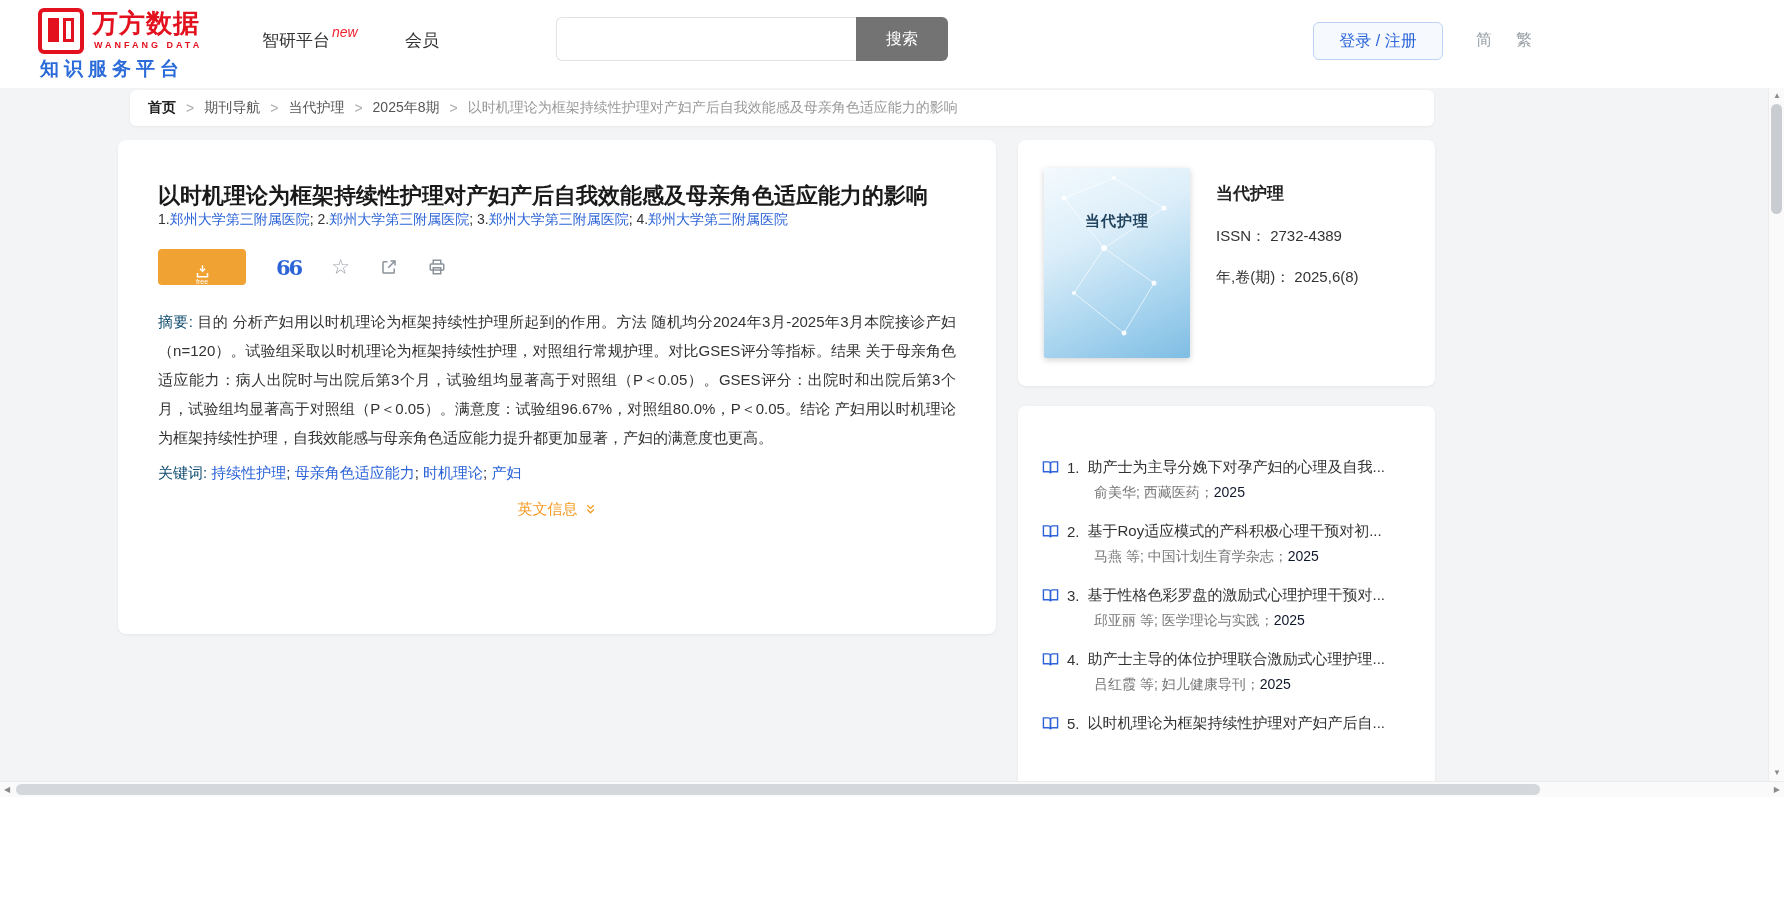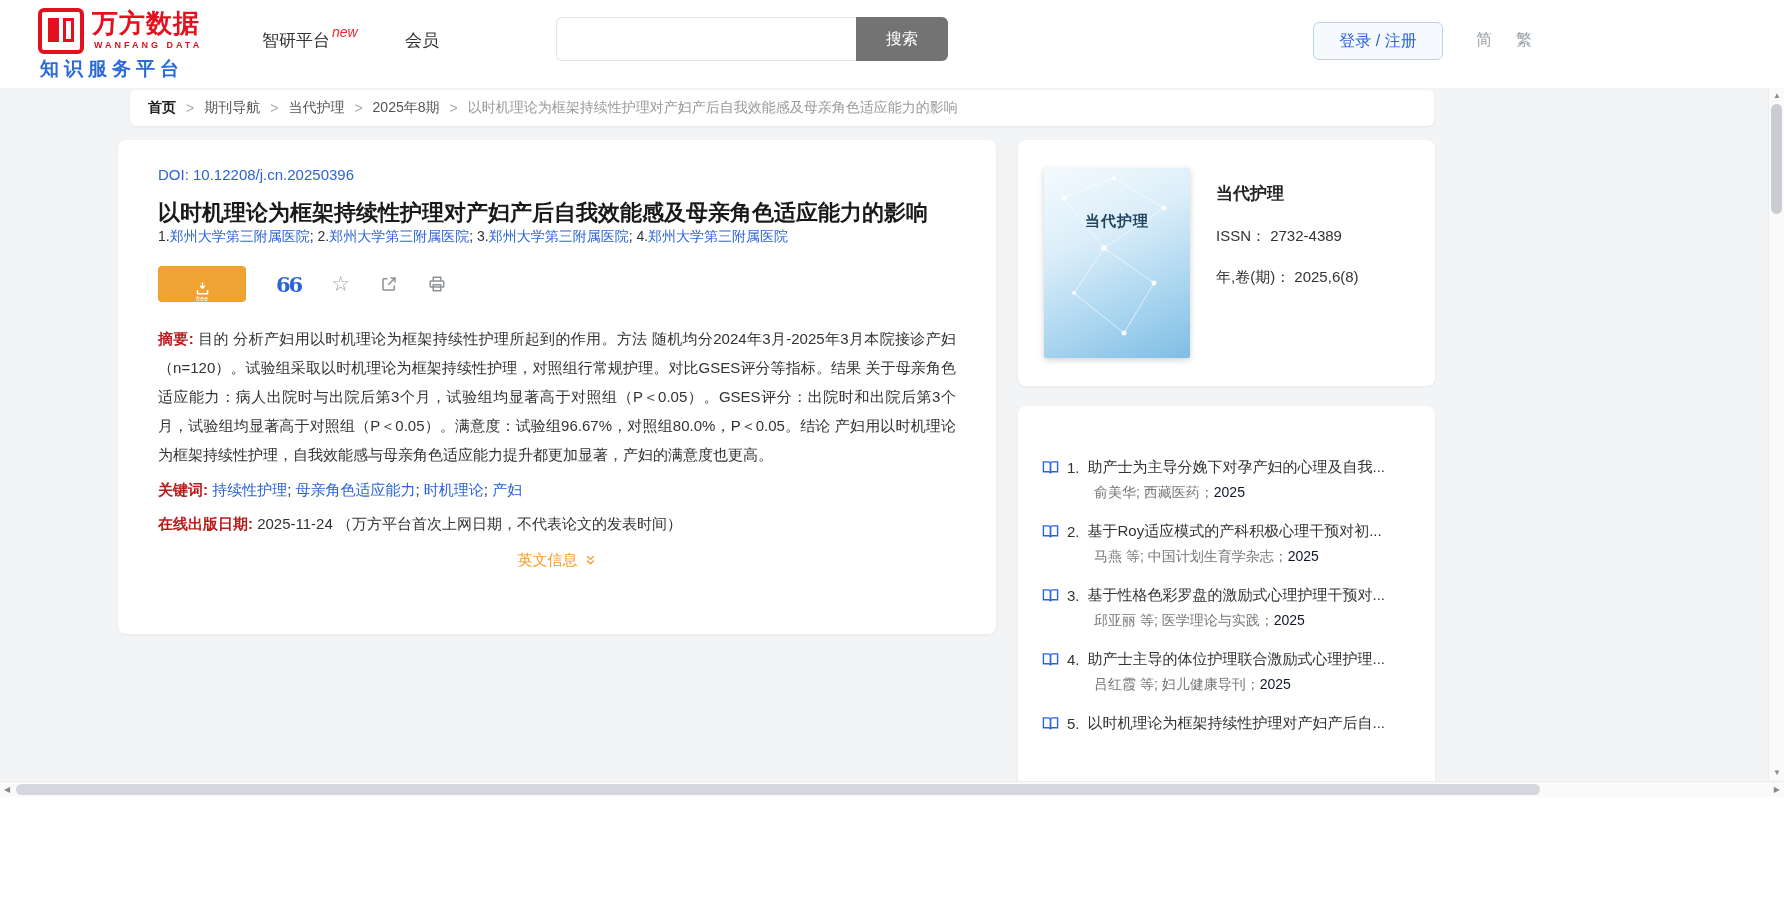--- a/index.html
+++ b/index.html
@@ -45,21 +45,21 @@
   .lnk { color:#2c64d8; text-decoration:none; cursor:pointer; }
   .affil-row { font-size:14px; color:#333; }
   .action-row { margin-top:20px; display:flex; align-items:center; gap:30px; }
   .fulltext-btn { display:flex; align-items:center; gap:8px; background:#f0a232; color:#fff; font-size:15px; padding:15px 14px; height:36px; border:none; border-radius:4px; cursor:pointer; font-family:inherit;flex-direction:column; }
   .ft-icon { display:flex; flex-direction:column; align-items:center; line-height:1; }
   .ft-free { font-size:7px; color:#fff; }
   .quote-glyph { font-family:"DejaVu Serif","Liberation Serif",serif; font-weight:700; color:#2c64d8; font-size:21px; letter-spacing:-2px; cursor:pointer; }
   .star-glyph { font-size:21px; color:#9aa2ab; cursor:pointer; }
   .icon-btn { display:inline-flex; cursor:pointer; }
   .abstract-block { margin-top:22px; font-size:15px; line-height:29px; color:#333; text-align:justify; }
-  .lbl { font-weight:700; color:#b91c1c; }
+  .lbl { font-weight:400; color:#0c4a6e; }
   .keywords-row { margin-top:12px; font-size:15px; color:#333; }
   .pubdate-row { margin-top:15px; font-size:15px; color:#333; }
   .english-row { margin-top:17px; text-align:center; }
   .english-link { color:#f59a23; font-size:15px; display:inline-flex; align-items:center; gap:6px; cursor:pointer; }
 
   
   .journal-card { position:absolute; left:1018px; top:52px; width:417px; height:246px; padding:28px 26px; display:flex; gap:26px; }
   .cover { width:146px; height:190px; border-radius:2px; position:relative; overflow:hidden; box-shadow:0 2px 6px rgba(0,0,0,.18);
     background:linear-gradient(155deg,#f4fafe 0%,#dcEEf9 35%,#a9d5ef 70%,#7fbde4 100%); }
   .cover-net { position:absolute; left:0; top:0; }
@@ -128,24 +128,20 @@
       <span class="bc-link">期刊导航</span>
       <span class="bc-sep">&gt;</span>
       <span class="bc-link">当代护理</span>
       <span class="bc-sep">&gt;</span>
       <span class="bc-link">2025年8期</span>
       <span class="bc-sep">&gt;</span>
       <span class="bc-current">以时机理论为框架持续性护理对产妇产后自我效能感及母亲角色适应能力的影响</span>
     </nav>
 
     <section class="main-card card">
-      <div class="doi-row">
-        <span>DOI:</span>
-        <span class="lnk">10.12208/j.cn.20250396</span>
-      </div>
 
       <h1 class="article-title">以时机理论为框架持续性护理对产妇产后自我效能感及母亲角色适应能力的影响</h1>
 
 
       <div class="affil-row">
         <span>1.</span><span class="lnk">郑州大学第三附属医院</span><span>; </span>
         <span>2.</span><span class="lnk">郑州大学第三附属医院</span><span>; </span>
         <span>3.</span><span class="lnk">郑州大学第三附属医院</span><span>; </span>
         <span>4.</span><span class="lnk">郑州大学第三附属医院</span><span></span>
       </div>
@@ -186,25 +182,20 @@
       </div>
 
       <div class="keywords-row">
         <span class="lbl">关键词:</span>
         <span class="lnk">持续性护理</span><span>; </span>
         <span class="lnk">母亲角色适应能力</span><span>; </span>
         <span class="lnk">时机理论</span><span>; </span>
         <span class="lnk">产妇</span><span></span>
       </div>
 
-      <div class="pubdate-row">
-        <span class="lbl">在线出版日期:</span>
-        <span>2025-11-24</span>
-        <span>（万方平台首次上网日期，不代表论文的发表时间）</span>
-      </div>
 
       <div class="english-row">
         <span class="english-link">
           <span>英文信息</span>
           <svg width="13" height="13" viewBox="0 0 24 24" fill="none" stroke="#f59a23" stroke-width="2.4">
               <path d="M6 4l6 6 6-6"></path>
               <path d="M6 12l6 6 6-6"></path>
             </svg>
         </span>
       </div>

